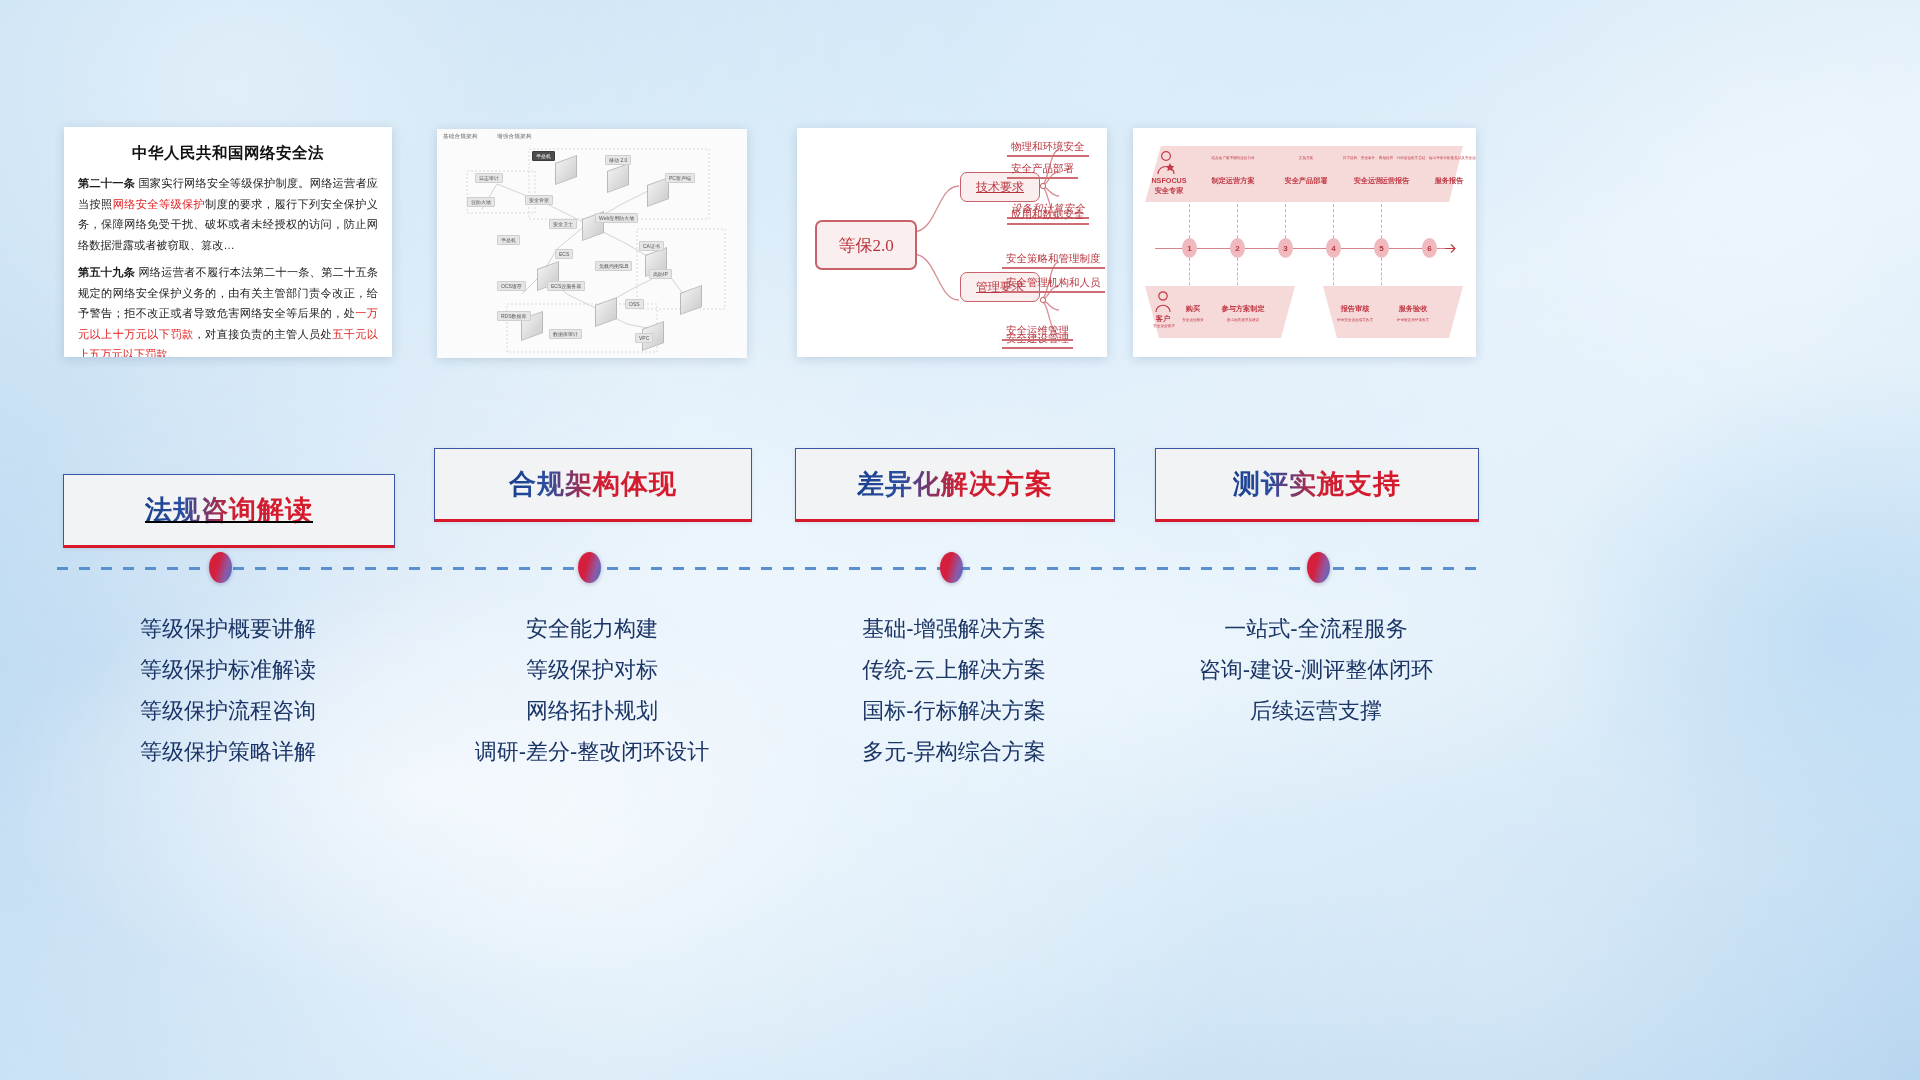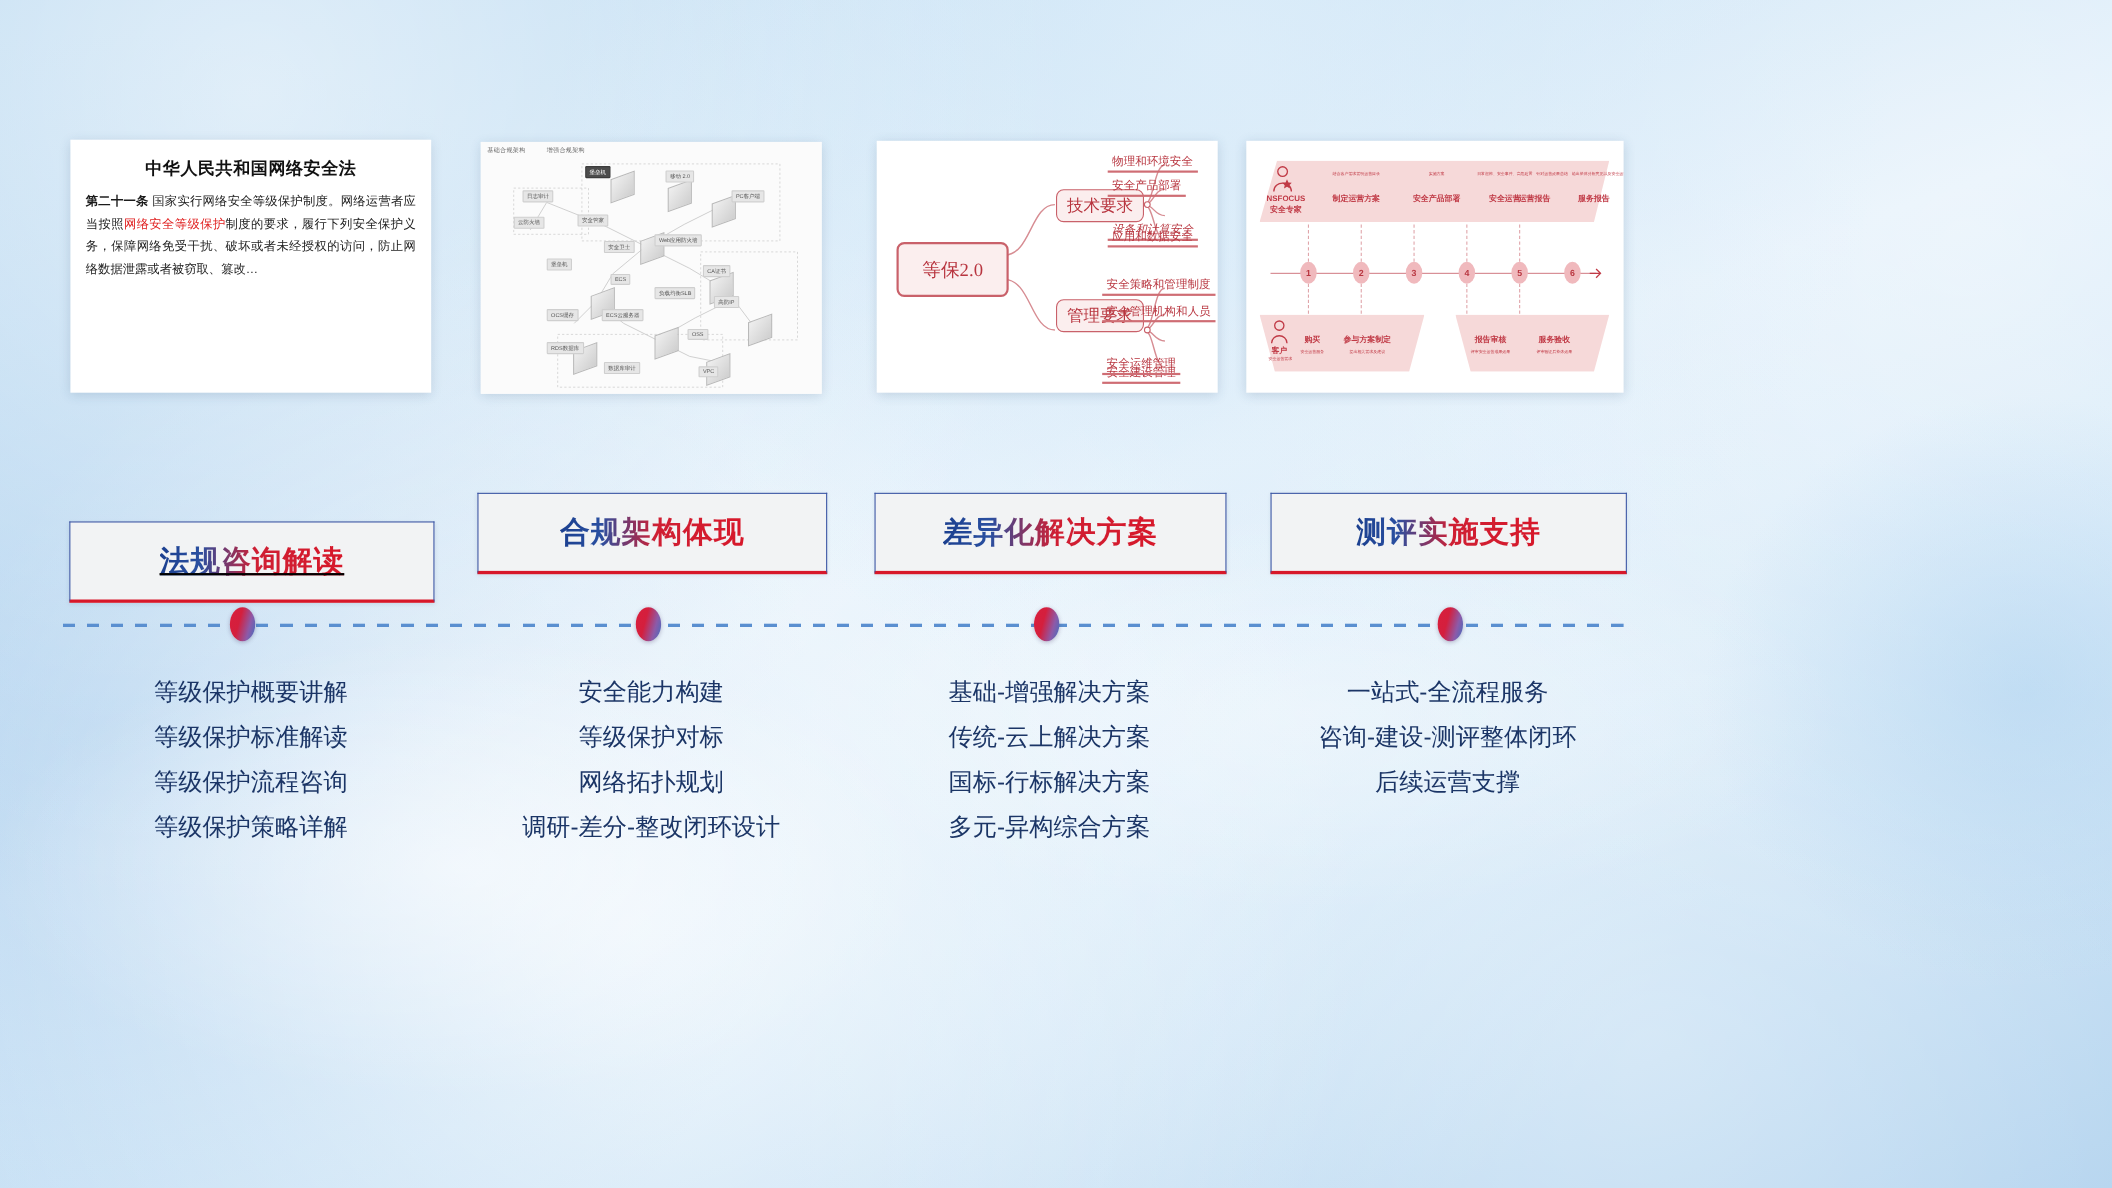--- a/index.html
+++ b/index.html
@@ -51,21 +51,21 @@
   .arch .cube{position:absolute;width:20px;height:20px;
     background:linear-gradient(135deg,#efefef,#cfcfcf);border:.6px solid #b9b9b9;
     transform:skewY(-20deg);}
 
   
   .mm{position:relative;width:100%;height:100%;}
   .mm .node{position:absolute;border:1.6px solid #c9616a;background:#fbeeee;
     color:#b8353f;border-radius:7px;display:flex;align-items:center;justify-content:center;
     font-family:"Liberation Serif","DejaVu Serif",serif;white-space:nowrap;}
   .mm .root{left:18px;top:92px;width:98px;height:46px;font-size:17px;border-width:2.4px;}
-  .mm .lv2{width:78px;height:28px;font-size:15px;}
+  .mm .lv2{width:78px;height:28px;font-size:12px;text-decoration:underline;}
   .mm .leaf{position:absolute;color:#b8353f;font-size:10.5px;white-space:nowrap;
     font-family:"Liberation Serif","DejaVu Serif",serif;
     border-bottom:2px solid #cf6d74;padding:0 4px 1px;}
   .mm svg{position:absolute;left:0;top:0;overflow:visible;}
 
   
   .ns{position:relative;width:100%;height:100%;}
   .ns .band{position:absolute;background:#f6d9d9;}
   .ns .bt{position:absolute;color:#c03a46;white-space:nowrap;text-align:center;}
   .ns .big{font-size:7.2px;font-weight:bold;}
@@ -115,20 +115,23 @@
 <div class="bg"></div>
 <div class="bg2"></div>
 
 <div class="cards">
 
   <div class="card c1">
     <div class="law">
       <div class="law-title">中华人民共和国网络安全法</div>
       <p class="law-p">
         <b>第二十一条</b><span> 国家实行网络安全等级保护制度。网络运营者应当按照</span><span class="r">网络安全等级保护</span><span>制度的要求，履行下列安全保护义务，保障网络免受干扰、破坏或者未经授权的访问，防止网络数据泄露或者被窃取、篡改…</span>
+      </p>
+      <p class="law-p">
+        <b>第五十九条</b><span> 网络运营者不履行本法第二十一条、第二十五条规定的网络安全保护义务的，由有关主管部门责令改正，给予警告；拒不改正或者导致危害网络安全等后果的，处</span><span class="r">一万元以上十万元以下罚款</span><span>，对直接负责的主管人员处</span><span class="r">五千元以上五万元以下罚款。</span>
       </p>
     </div>
   </div>
 
   <div class="card c2">
     <div class="arch">
       <div class="hdr" style="left:6px;">基础合规架构</div>
       <div class="hdr" style="left:60px;">增强合规架构</div>
 
       <svg width="310" height="229">

